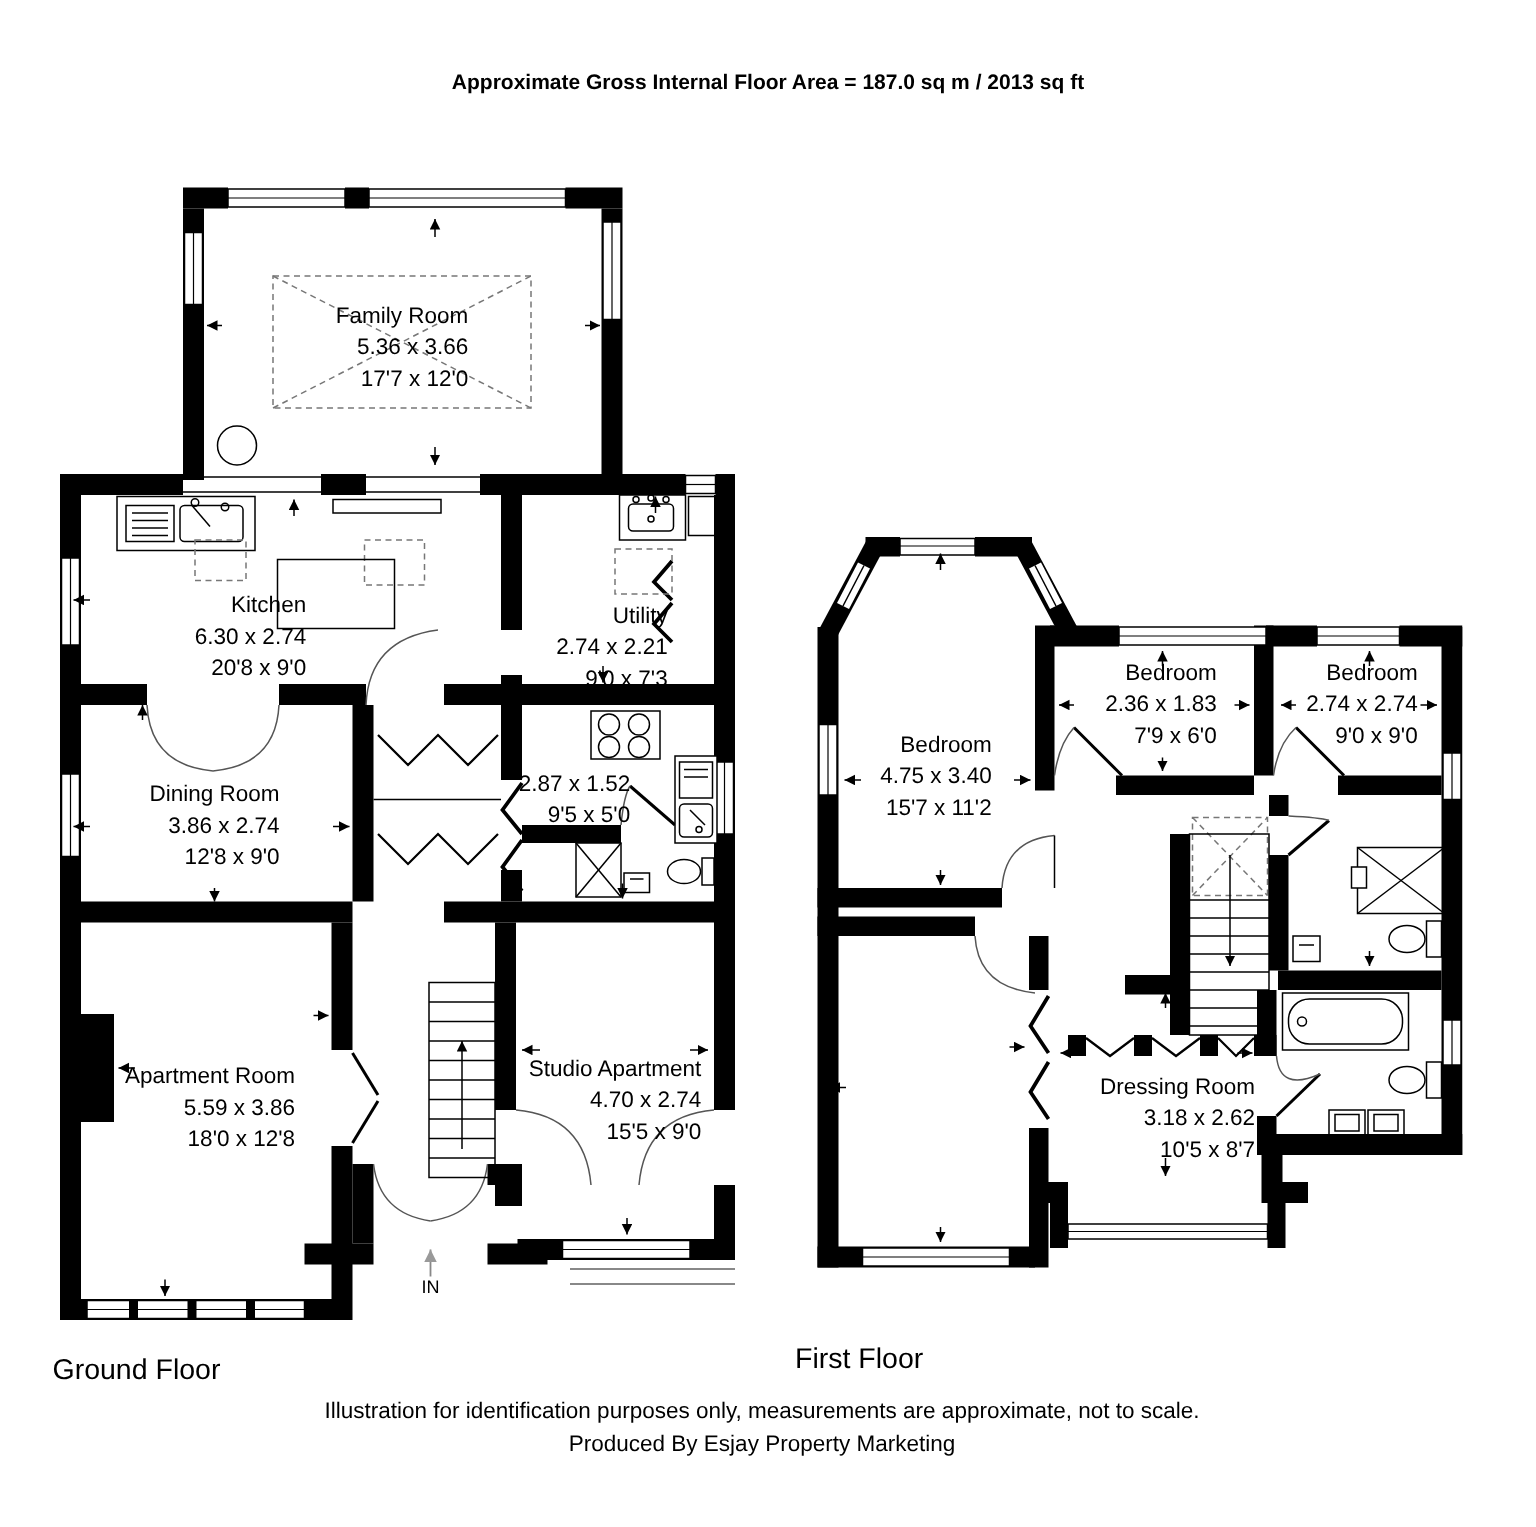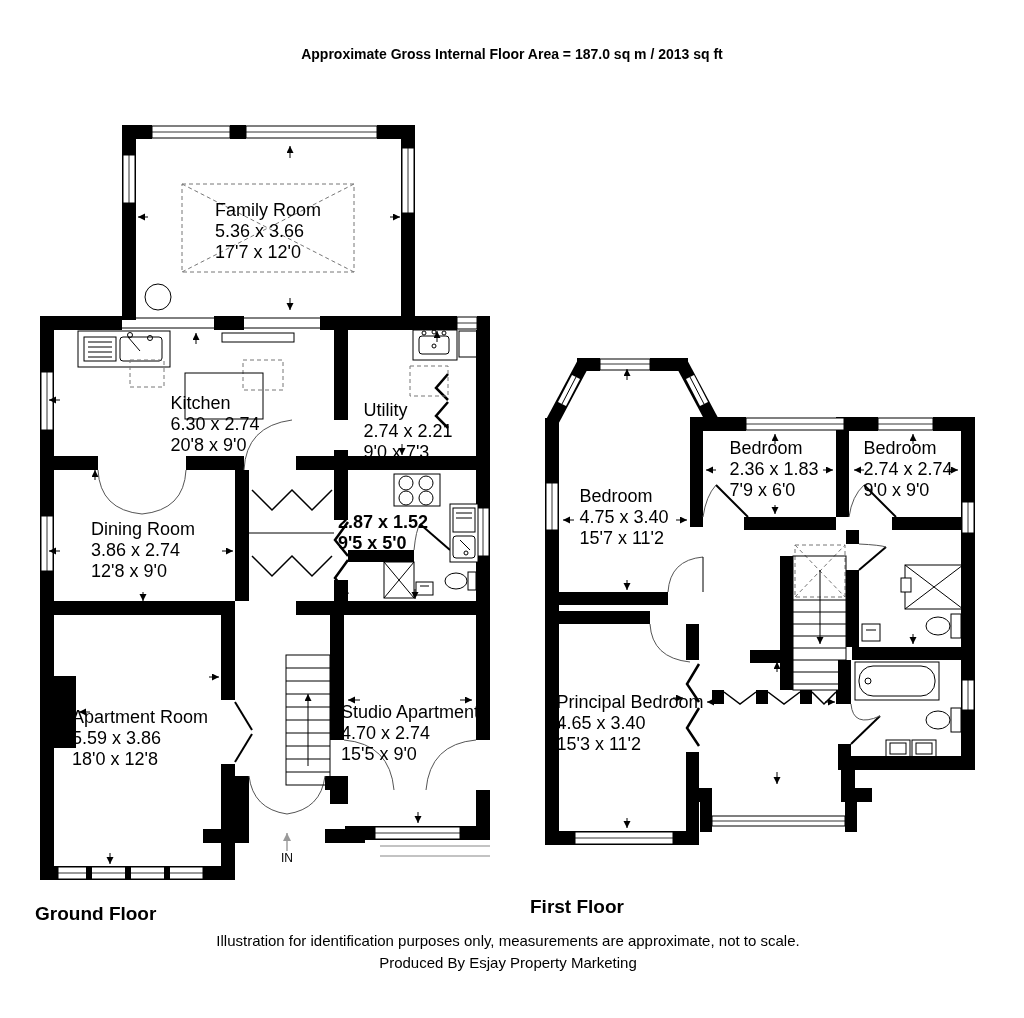--- a/index.html
+++ b/index.html
@@ -13,25 +13,25 @@
   .door{stroke:#555;stroke-width:1;fill:none;}
   .leaf{stroke:#000;stroke-width:2;fill:none;}
   .dash{stroke:#777;stroke-width:1;fill:none;stroke-dasharray:4 3;}
   .win{fill:#fff;stroke:#000;stroke-width:1;}
   .winline{stroke:#000;stroke-width:0.8;}
   .mull{fill:#000;}
   .mline{stroke:#000;stroke-width:1;fill:none;}
   .gline{stroke:#888;stroke-width:1.2;fill:none;}
   .zig{stroke:#000;stroke-width:2.5;fill:none;}
   .zigt{stroke:#000;stroke-width:1.5;fill:none;}
-  .label{position:absolute;transform:translateX(-50%);text-align:left;
-         font-size:18px;line-height:21px;white-space:nowrap;}
+  .label{position:absolute;transform:translateX(-50%);text-align:right;
+         font-size:15px;line-height:21px;white-space:nowrap;}
   .title{position:absolute;left:512px;top:46px;transform:translateX(-50%);
          font-size:14px;font-weight:bold;white-space:nowrap;}
-  .floorlabel{position:absolute;font-size:19px;white-space:nowrap;font-weight:bold;}
+  .floorlabel{position:absolute;font-size:19px;white-space:nowrap;}
   .footer{position:absolute;left:508px;transform:translateX(-50%);
           font-size:15px;white-space:nowrap;}
   .inlabel{position:absolute;left:287px;top:851px;transform:translateX(-50%);
            font-size:12px;}
 </style>
 </head>
 <body>
 
 <div class="canvas">
 
@@ -434,36 +434,36 @@
   </g>
 </svg>
 
 <div class="title">Approximate Gross Internal Floor Area = 187.0 sq m / 2013 sq ft</div>
 
 <div class="label" style="left:268px;top:200px;">
   <div>Family Room</div>
   <div>5.36 x 3.66</div>
   <div>17'7 x 12'0</div>
 </div>
-<div class="label" style="left:167px;top:393px;margin-left:48px;">
+<div class="label" style="left:167px;top:393px;">
   <div>Kitchen</div>
   <div>6.30 x 2.74</div>
   <div>20'8 x 9'0</div>
 </div>
 <div class="label" style="left:408px;top:400px;">
   <div>Utility</div>
   <div>2.74 x 2.21</div>
   <div>9'0 x 7'3</div>
 </div>
 <div class="label" style="left:143px;top:519px;">
   <div>Dining Room</div>
   <div>3.86 x 2.74</div>
   <div>12'8 x 9'0</div>
 </div>
-<div class="label" style="left:383px;top:512px;font-weight:bold;">
+<div class="label" style="left:383px;top:512px;">
   <div>2.87 x 1.52</div>
   <div>9'5 x 5'0</div>
 </div>
 <div class="label" style="left:140px;top:707px;">
   <div>Apartment Room</div>
   <div>5.59 x 3.86</div>
   <div>18'0 x 12'8</div>
 </div>
 <div class="label" style="left:410px;top:702px;">
   <div>Studio Apartment</div>
@@ -479,24 +479,24 @@
 <div class="label" style="left:774px;top:438px;">
   <div>Bedroom</div>
   <div>2.36 x 1.83</div>
   <div>7'9 x 6'0</div>
 </div>
 <div class="label" style="left:908px;top:438px;">
   <div>Bedroom</div>
   <div>2.74 x 2.74</div>
   <div>9'0 x 9'0</div>
 </div>
-<div class="label" style="left:630px;top:692px;">
-  <div>Principal Bedroom</div>
-  <div>4.65 x 3.40</div>
-  <div>15'3 x 11'2</div>
+<div class="label" style="left:785px;top:714px;">
+  <div>Dressing Room</div>
+  <div>3.18 x 2.62</div>
+  <div>10'5 x 8'7</div>
 </div>
 
 <div class="inlabel">IN</div>
 
 <div class="floorlabel" style="left:35px;top:903px;">Ground Floor</div>
 <div class="floorlabel" style="left:530px;top:896px;">First Floor</div>
 
 <div class="footer" style="top:932px;">Illustration for identification purposes only, measurements are approximate, not to scale.</div>
 <div class="footer" style="top:954px;">Produced By Esjay Property Marketing</div>
 

